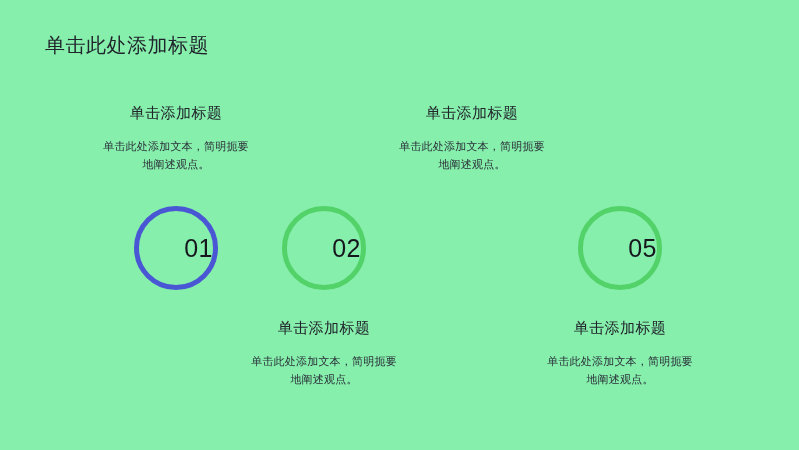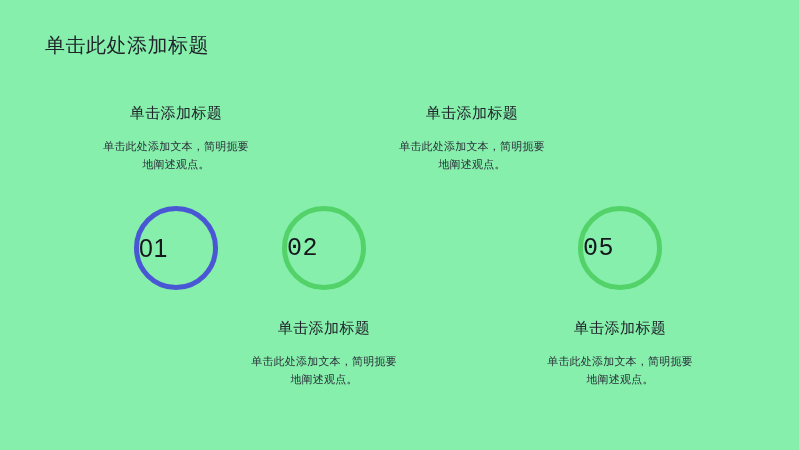--- a/index.html
+++ b/index.html
@@ -46,25 +46,25 @@
     top: 206px;
     margin-left: -42px;
     width: 84px;
     height: 84px;
     box-sizing: border-box;
     border-radius: 50%;
     border-style: solid;
     border-width: 5px;
     display: flex;
     align-items: center;
-    justify-content: flex-start;
+    justify-content: flex-end;
     background: transparent;
   }
   .circle.blue   { border-color: #4a57d4; }
-  .circle.green  { border-color: #52d268; font-family: Liberation Mono, monospace; }
+  .circle.green  { border-color: #52d268; }
 
   .circle-num {
     font-size: 25px;
     line-height: 25px;
     color: #15171c;
     font-weight: 400;
     letter-spacing: 0.5px;
   }
 
   .textblock {

